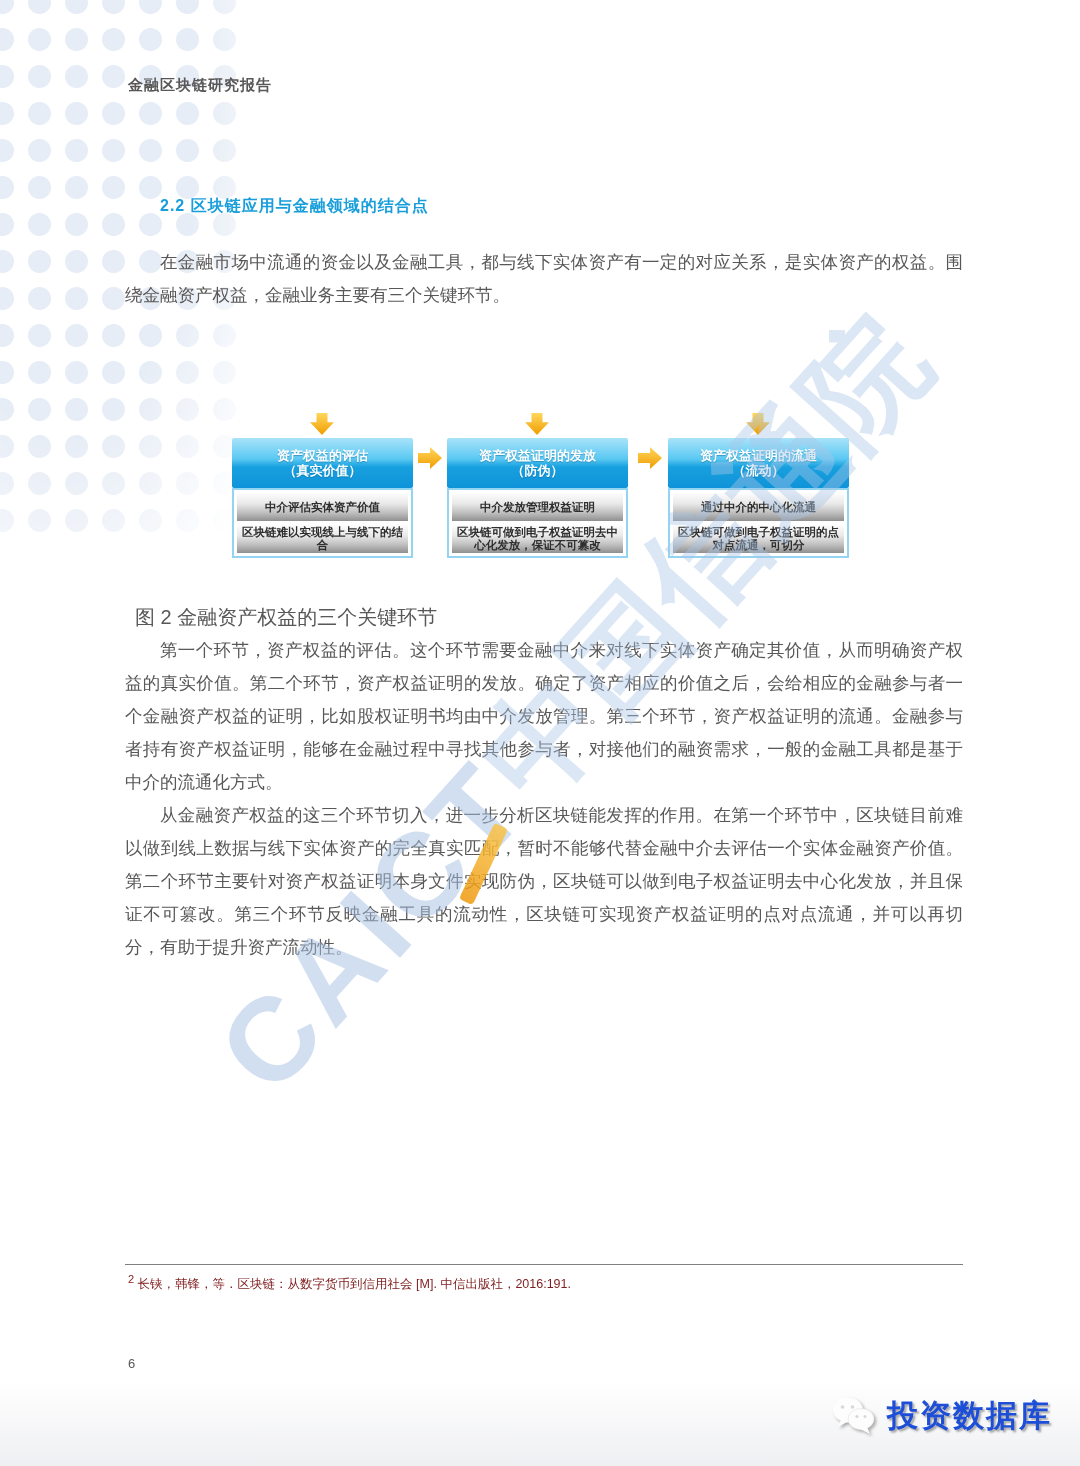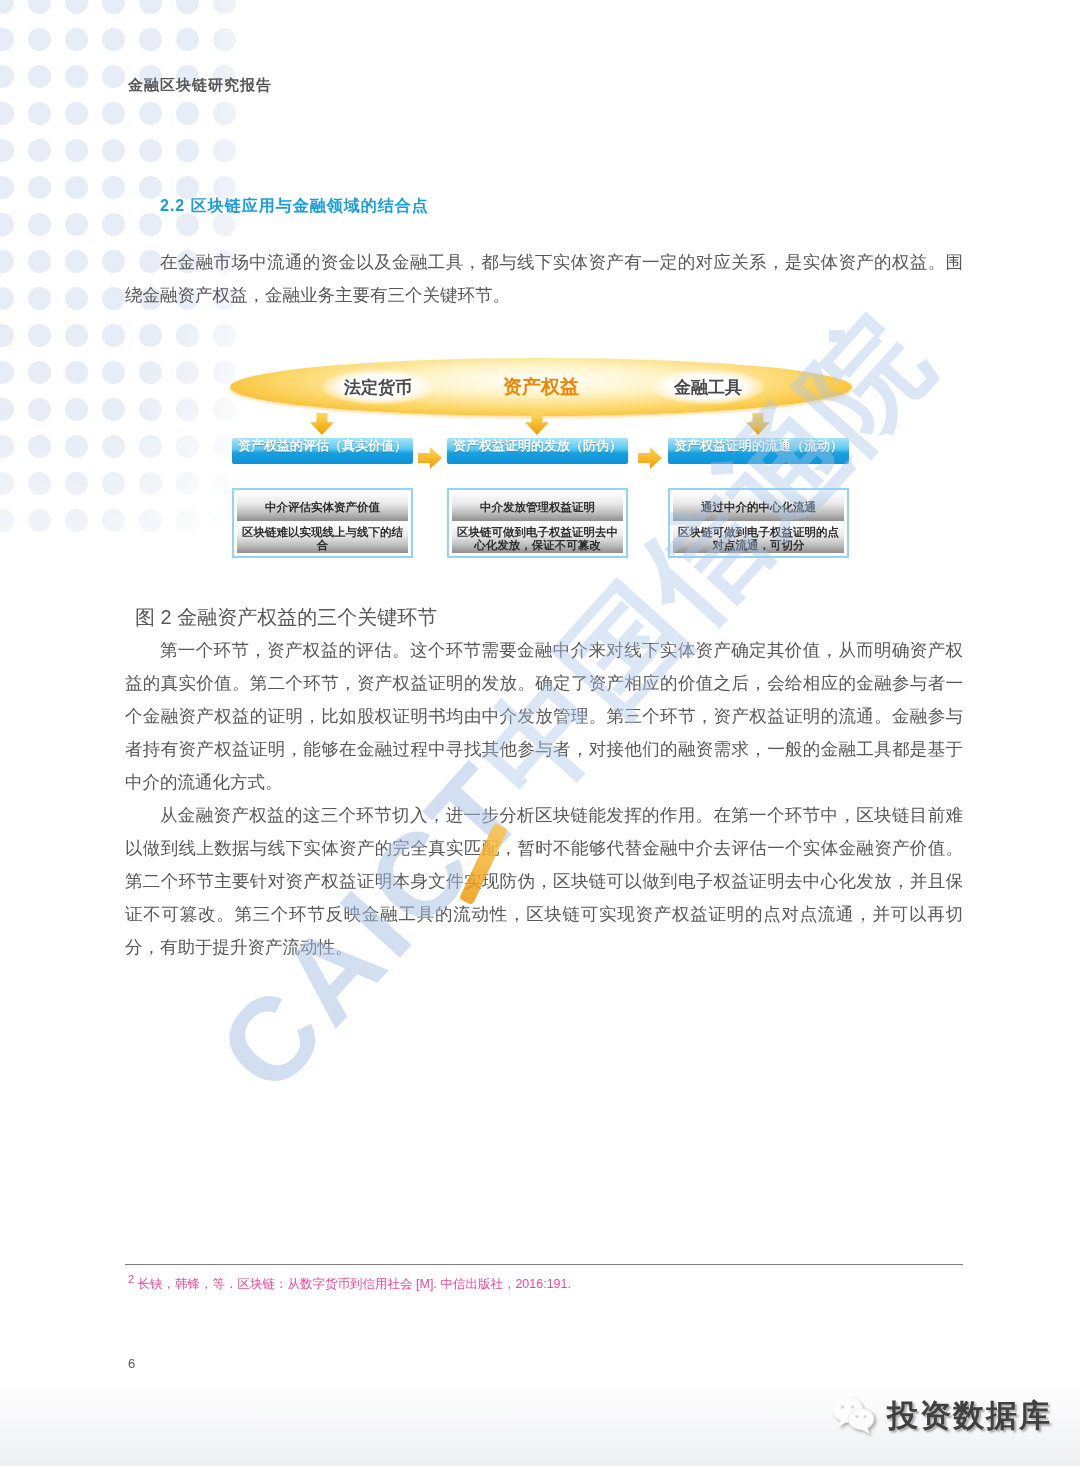--- a/index.html
+++ b/index.html
@@ -44,53 +44,53 @@
     font-size:17px;font-weight:bold;color:#4a4a4a;white-space:nowrap;
     padding:6px 22px;border-radius:50%;
     background:radial-gradient(ellipse at center, #ffffff 45%, rgba(255,255,255,0) 78%);
   }
   .ell-label.center{
     color:#f08300;font-size:19px;background:none;padding:0;
   }
   .arrow-down{position:absolute;top:57px;width:30px;height:22px;}
   .arrow-right{position:absolute;top:89px;width:24px;height:26px;}
   .bluebox{
-    position:absolute;top:82px;width:181px;height:26px;border-radius:2px;
+    position:absolute;top:82px;width:181px;height:50px;border-radius:2px;
     background:linear-gradient(180deg,#a9e3fa 0%,#5ac8f2 42%,#17a0df 58%,#0e93d8 100%);
     color:#ffffff;font-weight:bold;font-size:13px;line-height:15px;text-align:center;
-    display:flex;flex-direction:row;justify-content:center;
+    display:flex;flex-direction:column;justify-content:center;
     text-shadow:0 1px 1px rgba(0,90,140,.45);
   }
   .graywrap{
     position:absolute;top:132px;width:181px;height:70px;box-sizing:border-box;
     border:2px solid #92d4f1;background:#ffffff;padding:3px;
     display:flex;flex-direction:column;gap:4px;
   }
   .grayitem{
     flex:1;display:flex;align-items:center;justify-content:center;
     background:linear-gradient(180deg,#fdfdfd 0%,#e9e9e9 38%,#bdbdbd 72%,#8f8f8f 100%);
     font-size:11.5px;font-weight:bold;color:#2e2e2e;text-align:center;line-height:13px;
     padding:1px 4px;
   }
   .fig-caption{
     position:absolute;left:135px;top:604px;width:838px;text-align:left;
     font-size:20px;color:#595757;
   }
   
   .foot-rule{position:absolute;left:125px;top:1264px;width:838px;border-top:1px solid #7f7f7f;}
-  .footnote{position:absolute;left:128px;top:1276px;font-size:12.5px;color:#ec4899;}
+  .footnote{position:absolute;left:128px;top:1276px;font-size:12.5px;color:#7f1d1d;}
   .page-number{position:absolute;left:128px;top:1356px;font-size:13px;color:#595757;}
   .bottom-fade{
     position:absolute;left:0;bottom:0;width:1080px;height:86px;
     background:linear-gradient(180deg, rgba(236,237,240,0) 0%, rgba(226,227,232,.55) 100%);
   }
   .brand{
     position:absolute;right:28px;top:1392px;height:48px;
     display:flex;align-items:center;gap:10px;
-    color:#404040;font-size:31px;font-weight:bold;letter-spacing:2px;
+    color:#1d4ed8;font-size:31px;font-weight:bold;letter-spacing:2px;
     text-shadow:2px 2px 2px rgba(140,140,140,.75), -1px -1px 1px rgba(255,255,255,.9);
   }
   .brand svg{filter:drop-shadow(2px 2px 1.5px rgba(140,140,140,.7));}
   
   .watermark{
     position:absolute;left:575px;top:705px;z-index:5;pointer-events:none;
     transform:translate(-50%,-50%) rotate(-48deg);
     white-space:nowrap;font-weight:bold;font-size:118px;letter-spacing:6px;
     color:rgba(163,192,227,0.5);
   }
@@ -110,25 +110,20 @@
 
   <div class="report-header">金融区块链研究报告</div>
 
   <div class="section-title">2.2 区块链应用与金融领域的结合点</div>
 
   <div class="para p1">
     <p>在金融市场中流通的资金以及金融工具，都与线下实体资产有一定的对应关系，是实体资产的权益。围绕金融资产权益，金融业务主要有三个关键环节。</p>
   </div>
 
   <div class="diagram">
-    <div class="ellipse">
-      <span class="ell-label" style="left:148px;">法定货币</span>
-      <span class="ell-label center" style="left:311px;">资产权益</span>
-      <span class="ell-label" style="left:478px;">金融工具</span>
-    </div>
 
     <svg class="arrow-down" style="left:77px;" viewBox="0 0 30 24">
       <defs>
           <linearGradient id="g1" x1="0" y1="0" x2="0" y2="1">
             <stop offset="0" stop-color="#ffd75e"></stop>
             <stop offset="1" stop-color="#f09d00"></stop>
           </linearGradient>
         </defs>
       <path d="M9,0 h12 v10 h7 L15,24 2,10 h7 z" fill="url(#g1)"></path>
     </svg>

